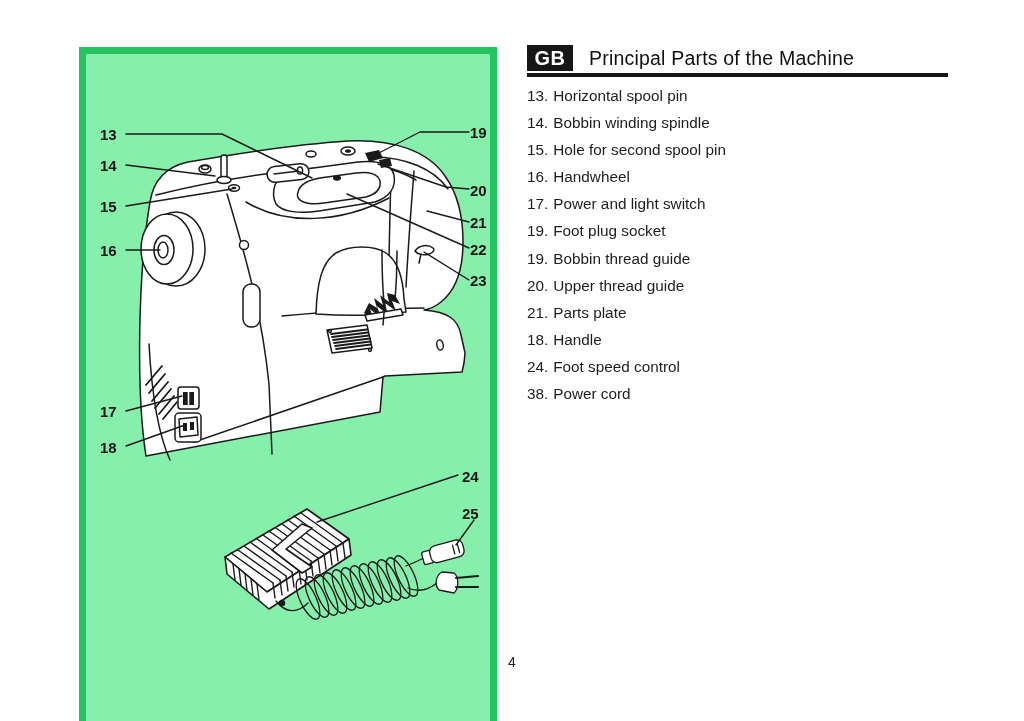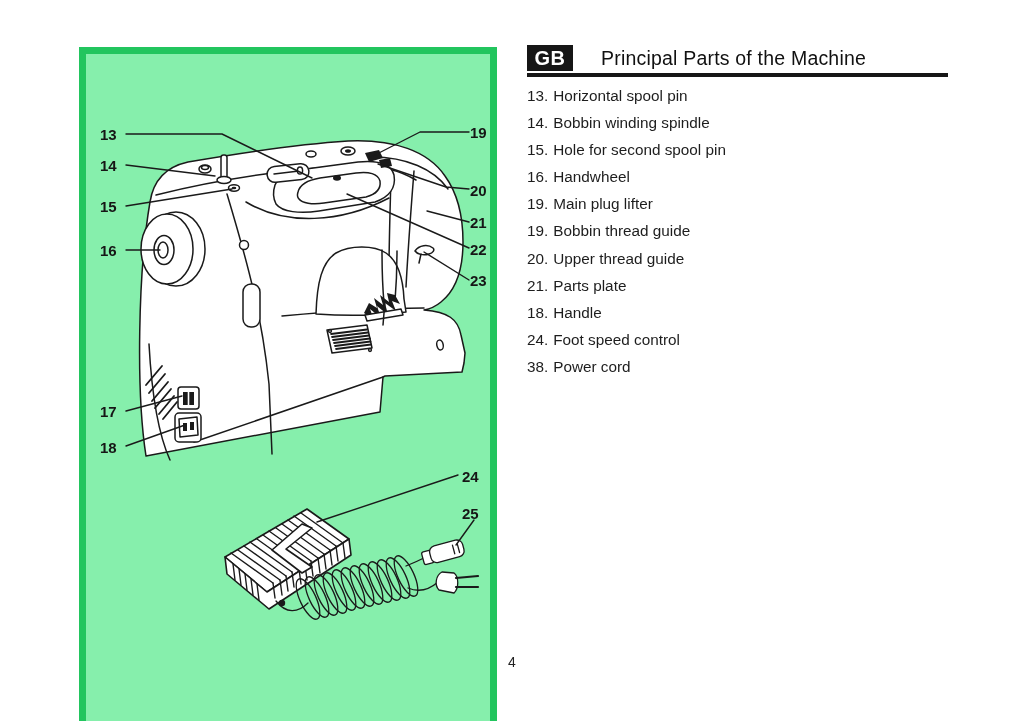--- a/index.html
+++ b/index.html
@@ -9,21 +9,21 @@
     font-family:"Liberation Sans",sans-serif;
     color:#1a1a1a;overflow:hidden;
   }
   #diagram-box{
     position:absolute;left:79px;top:47px;width:418px;height:686px;
     border:7px solid #22c55e;background:#86efac;box-sizing:border-box;
   }
   #diagram-box svg{display:block;}
   #section-header{
     position:absolute;left:527px;top:45px;width:421px;
-    display:flex;align-items:center;gap:28px;
+    display:flex;align-items:center;gap:16px;
     border-bottom:4px solid #161616;padding-bottom:2px;box-sizing:border-box;
   }
   #language-badge{
     display:inline-flex;align-items:center;justify-content:center;
     width:46px;height:26px;background:#161616;color:#ffffff;
     font-weight:bold;font-size:20px;letter-spacing:.5px;flex:0 0 auto;
   }
   #page-title{
     font-weight:normal;font-size:19.5px;color:#111;letter-spacing:.2px;white-space:nowrap;
   }
@@ -258,21 +258,22 @@
 <div id="section-header">
   <span id="language-badge">GB</span>
   <span id="page-title">Principal Parts of the Machine</span>
 </div>
 
 <div id="parts-list">
   <div class="part-row"><span class="part-num">13.</span><span>Horizontal spool pin</span></div>
   <div class="part-row"><span class="part-num">14.</span><span>Bobbin winding spindle</span></div>
   <div class="part-row"><span class="part-num">15.</span><span>Hole for second spool pin</span></div>
   <div class="part-row"><span class="part-num">16.</span><span>Handwheel</span></div>
-  <div class="part-row"><span class="part-num">19.</span><span>Main plug lifter</span></div>
+  <div class="part-row"><span class="part-num">17.</span><span>Power and light switch</span></div>
+  <div class="part-row"><span class="part-num">19.</span><span>Foot plug socket</span></div>
   <div class="part-row"><span class="part-num">19.</span><span>Bobbin thread guide</span></div>
   <div class="part-row"><span class="part-num">20.</span><span>Upper thread guide</span></div>
   <div class="part-row"><span class="part-num">21.</span><span>Parts plate</span></div>
   <div class="part-row"><span class="part-num">18.</span><span>Handle</span></div>
   <div class="part-row"><span class="part-num">24.</span><span>Foot speed control</span></div>
   <div class="part-row"><span class="part-num">38.</span><span>Power cord</span></div>
 </div>
 
 <div id="page-number">4</div>
 

